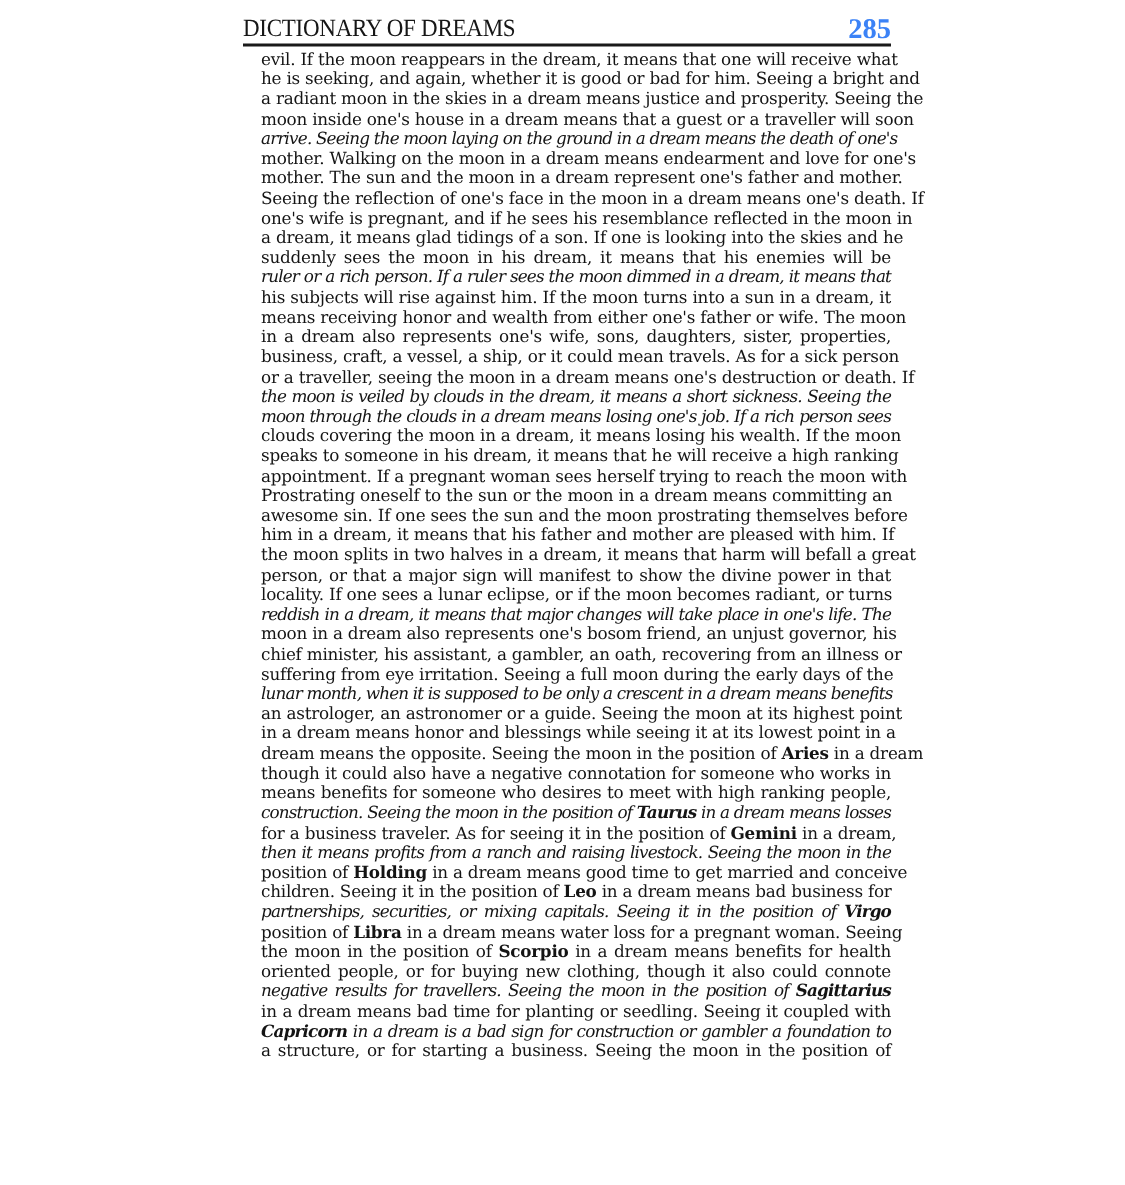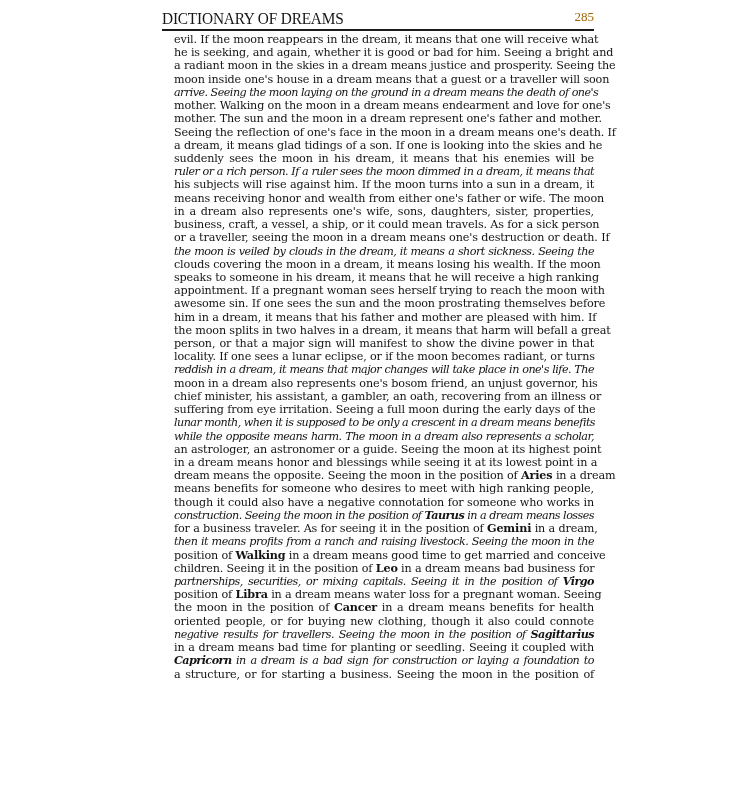--- a/index.html
+++ b/index.html
@@ -13,21 +13,21 @@
     position: absolute; left: 0; top: 9px; width: 432px; height: 20px;
     font-family: "Liberation Serif", "DejaVu Serif", serif;
   }
   .running-title {
     position: absolute; left: 0; top: 0;
     font-size: 16.5px; letter-spacing: -0.2px; color: #161616;
     transform: scaleX(0.93); transform-origin: left top;
   }
   .page-number {
     position: absolute; right: 0; top: 0;
-    font-size: 13px; color: #a16207;
+    font-size: 19px; color: #3b82f6; font-weight: bold;
   }
   .head-rule {
     position: absolute; left: 0; top: 29px; width: 432px; height: 2px;
     background: #1a1a1a;
   }
   .body-text {
     position: absolute; left: 12px; top: 33px; width: 420px;
   }
   .line {
     display: block; height: 13.22px; line-height: 13.22px;
@@ -49,55 +49,57 @@
   <div class="head-rule"></div>
   <div class="body-text" id="body-text">
       <span class="line"><span>evil. If the moon reappears in the dream, it means that one will receive what</span></span>
       <span class="line"><span>he is seeking, and again, whether it is good or bad for him. Seeing a bright and</span></span>
       <span class="line"><span>a radiant moon in the skies in a dream means justice and prosperity. Seeing the</span></span>
       <span class="line"><span>moon inside one's house in a dream means that a guest or a traveller will soon</span></span>
       <span class="line tight"><span>arrive. Seeing the moon laying on the ground in a dream means the death of one's</span></span>
       <span class="line"><span>mother. Walking on the moon in a dream means endearment and love for one's</span></span>
       <span class="line"><span>mother. The sun and the moon in a dream represent one's father and mother.</span></span>
       <span class="line"><span>Seeing the reflection of one's face in the moon in a dream means one's death. If</span></span>
+      <span class="line"><span>one's wife is pregnant, and if he sees his resemblance reflected in the moon in</span></span>
       <span class="line"><span>a dream, it means glad tidings of a son. If one is looking into the skies and he</span></span>
       <span class="line"><span>suddenly sees the moon in his dream, it means that his enemies will be</span></span>
       <span class="line tight"><span>ruler or a rich person. If a ruler sees the moon dimmed in a dream, it means that</span></span>
       <span class="line"><span>his subjects will rise against him. If the moon turns into a sun in a dream, it</span></span>
       <span class="line"><span>means receiving honor and wealth from either one's father or wife. The moon</span></span>
       <span class="line"><span>in a dream also represents one's wife, sons, daughters, sister, properties,</span></span>
       <span class="line"><span>business, craft, a vessel, a ship, or it could mean travels. As for a sick person</span></span>
       <span class="line"><span>or a traveller, seeing the moon in a dream means one's destruction or death. If</span></span>
       <span class="line tight"><span>the moon is veiled by clouds in the dream, it means a short sickness. Seeing the</span></span>
+      <span class="line tight"><span>moon through the clouds in a dream means losing one's job. If a rich person sees</span></span>
       <span class="line"><span>clouds covering the moon in a dream, it means losing his wealth. If the moon</span></span>
       <span class="line"><span>speaks to someone in his dream, it means that he will receive a high ranking</span></span>
       <span class="line"><span>appointment. If a pregnant woman sees herself trying to reach the moon with</span></span>
+      <span class="line"><span>Prostrating oneself to the sun or the moon in a dream means committing an</span></span>
       <span class="line"><span>awesome sin. If one sees the sun and the moon prostrating themselves before</span></span>
       <span class="line"><span>him in a dream, it means that his father and mother are pleased with him. If</span></span>
       <span class="line"><span>the moon splits in two halves in a dream, it means that harm will befall a great</span></span>
       <span class="line"><span>person, or that a major sign will manifest to show the divine power in that</span></span>
       <span class="line"><span>locality. If one sees a lunar eclipse, or if the moon becomes radiant, or turns</span></span>
       <span class="line tight"><span>reddish in a dream, it means that major changes will take place in one's life. The</span></span>
       <span class="line"><span>moon in a dream also represents one's bosom friend, an unjust governor, his</span></span>
       <span class="line"><span>chief minister, his assistant, a gambler, an oath, recovering from an illness or</span></span>
       <span class="line"><span>suffering from eye irritation. Seeing a full moon during the early days of the</span></span>
       <span class="line tight"><span>lunar month, when it is supposed to be only a crescent in a dream means benefits</span></span>
-      <span class="line tight"><span>while the opposite means harm. The moon in a dream also represents a scholar,</span></span>
       <span class="line"><span>an astrologer, an astronomer or a guide. Seeing the moon at its highest point</span></span>
       <span class="line"><span>in a dream means honor and blessings while seeing it at its lowest point in a</span></span>
       <span class="line"><span>dream means the opposite. Seeing the moon in the position of </span><span class="bold">Aries</span><span> in a dream</span></span>
+      <span class="line"><span>though it could also have a negative connotation for someone who works in</span></span>
       <span class="line"><span>means benefits for someone who desires to meet with high ranking people,</span></span>
-      <span class="line"><span>though it could also have a negative connotation for someone who works in</span></span>
       <span class="line tight"><span>construction. Seeing the moon in the position of </span><span class="bold">Taurus</span><span> in a dream means losses</span></span>
       <span class="line"><span>for a business traveler. As for seeing it in the position of </span><span class="bold">Gemini</span><span> in a dream,</span></span>
       <span class="line tight"><span>then it means profits from a ranch and raising livestock. Seeing the moon in the</span></span>
-      <span class="line"><span>position of </span><span class="bold">Walking</span><span> in a dream means good time to get married and conceive</span></span>
+      <span class="line"><span>position of </span><span class="bold">Holding</span><span> in a dream means good time to get married and conceive</span></span>
       <span class="line"><span>children. Seeing it in the position of </span><span class="bold">Leo</span><span> in a dream means bad business for</span></span>
       <span class="line tight"><span>partnerships, securities, or mixing capitals. Seeing it in the position of </span><span class="bold">Virgo</span></span>
       <span class="line"><span>position of </span><span class="bold">Libra</span><span> in a dream means water loss for a pregnant woman. Seeing</span></span>
-      <span class="line"><span>the moon in the position of </span><span class="bold">Cancer</span><span> in a dream means benefits for health</span></span>
+      <span class="line"><span>the moon in the position of </span><span class="bold">Scorpio</span><span> in a dream means benefits for health</span></span>
       <span class="line"><span>oriented people, or for buying new clothing, though it also could connote</span></span>
       <span class="line tight"><span>negative results for travellers. Seeing the moon in the position of </span><span class="bold">Sagittarius</span></span>
       <span class="line"><span>in a dream means bad time for planting or seedling. Seeing it coupled with</span></span>
-      <span class="line tight"><span></span><span class="bold">Capricorn</span><span> in a dream is a bad sign for construction or laying a foundation to</span></span>
+      <span class="line tight"><span></span><span class="bold">Capricorn</span><span> in a dream is a bad sign for construction or gambler a foundation to</span></span>
       <span class="line"><span>a structure, or for starting a business. Seeing the moon in the position of</span></span>
     </div>
 </div>
 
 </body></html>

